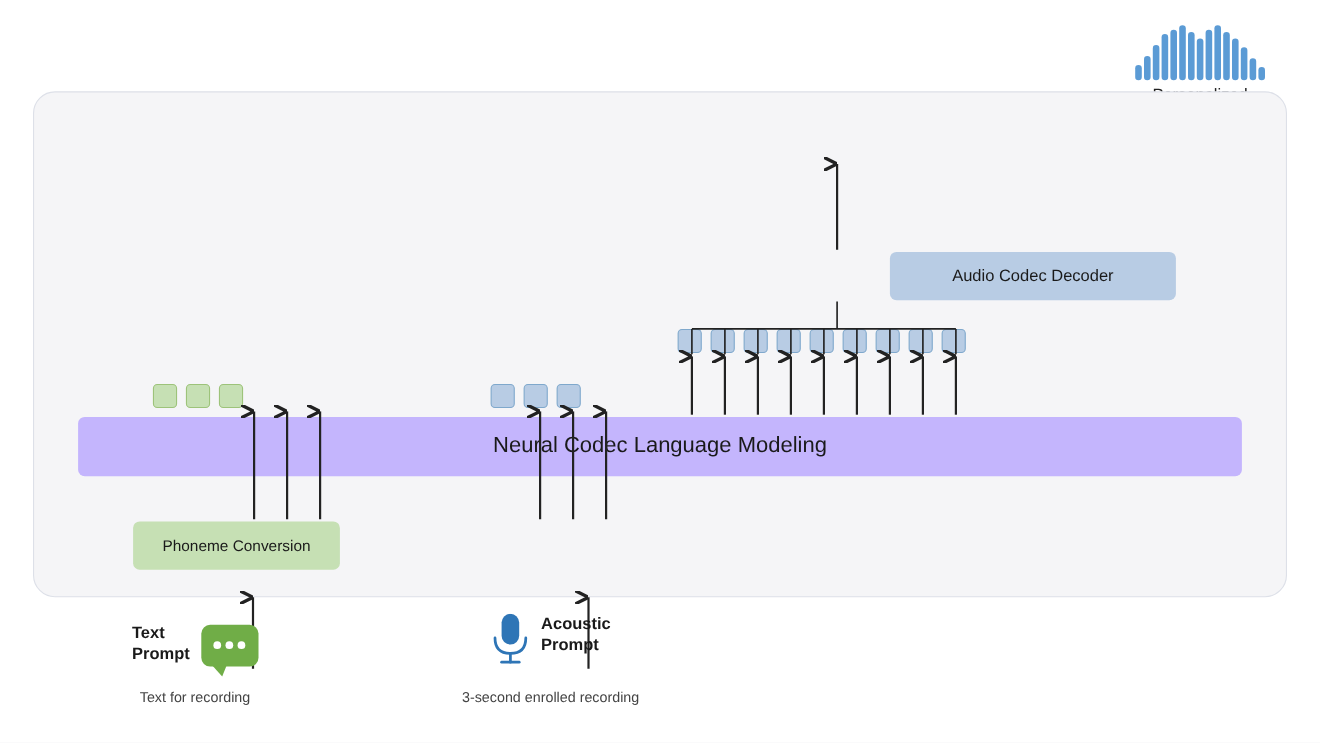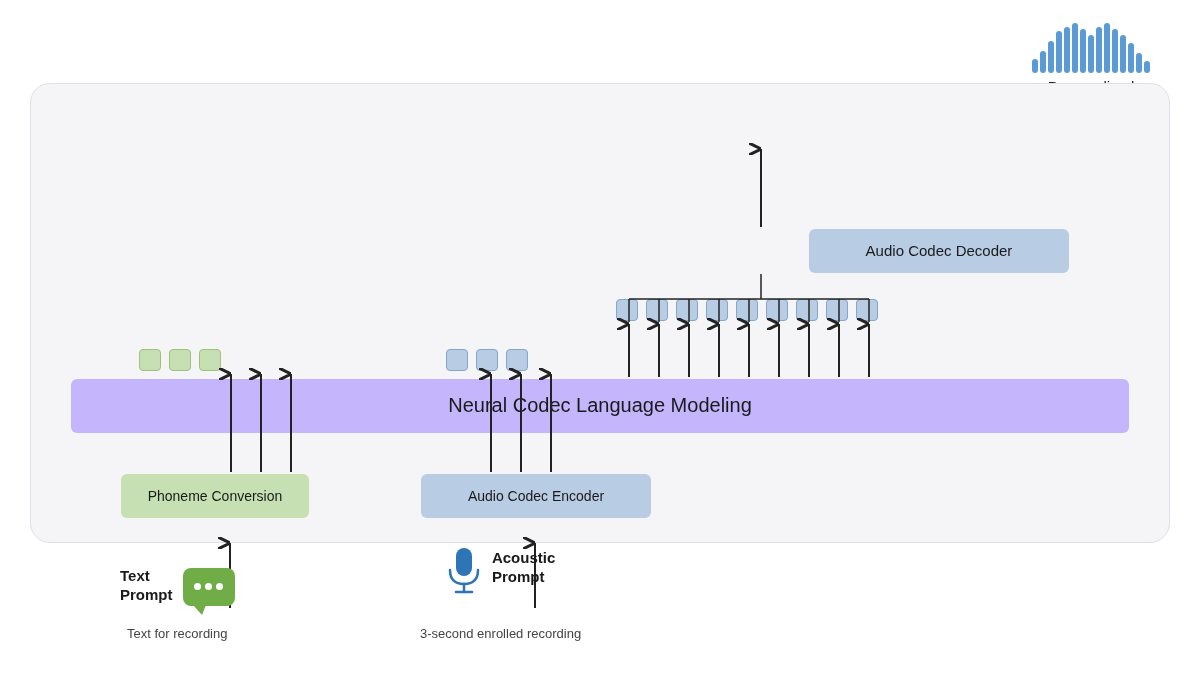--- a/index.html
+++ b/index.html
@@ -223,23 +223,20 @@
     </div>
 
     <div class="acd-box">
       <span class="acd-label">Audio Codec Decoder</span>
     </div>
 
     <div class="pc-box">
       <span class="pc-label">Phoneme Conversion</span>
     </div>
 
-    <div class="ace-box">
-      <span class="ace-label">Audio Codec Encoder</span>
-    </div>
 
     <div class="token-row" style="top: 265px; left: 108px;">
       <div class="token-sq green"></div>
       <div class="token-sq green"></div>
       <div class="token-sq green"></div>
     </div>
 
     <div class="token-row" style="top: 265px; left: 415px;">
       <div class="token-sq blue"></div>
       <div class="token-sq blue"></div>
@@ -327,21 +324,21 @@
           <div style="width:7px; height:7px; background:white; border-radius:50%;"></div>
           <div style="width:7px; height:7px; background:white; border-radius:50%;"></div>
           <div style="width:7px; height:7px; background:white; border-radius:50%;"></div>
         </div>
         <div style="position:absolute; bottom:-9px; left:10px; width:0; height:0; border-left:9px solid transparent; border-right:4px solid transparent; border-top:10px solid #70ad47;"></div>
       </div>
     </div>
     <div style="font-size:13px; color:#444; margin-top:14px;">Text for recording</div>
   </div>
 
-  <div style="position:absolute; bottom: 12px; left: 390px; display:flex; flex-direction:column; align-items:center; gap:13px;">
+  <div style="position:absolute; bottom: 12px; left: 390px; display:flex; flex-direction:column; align-items:center; gap:2px;">
     <div style="display:flex; flex-direction:row; align-items:flex-start; gap:10px;">
 
       <div style="font-size:38px; color:#2e75b6; margin-top:0px;">
         <svg width="36" height="50" viewBox="0 0 36 50" fill="none">
           <rect x="10" y="0" width="16" height="28" rx="8" fill="#2e75b6"></rect>
           <path d="M4 22 Q4 36 18 36 Q32 36 32 22" stroke="#2e75b6" stroke-width="2.5" fill="none" stroke-linecap="round"></path>
           <line x1="18" y1="36" x2="18" y2="44" stroke="#2e75b6" stroke-width="2.5" stroke-linecap="round"></line>
           <line x1="10" y1="44" x2="26" y2="44" stroke="#2e75b6" stroke-width="2.5" stroke-linecap="round"></line>
         </svg>
       </div>

